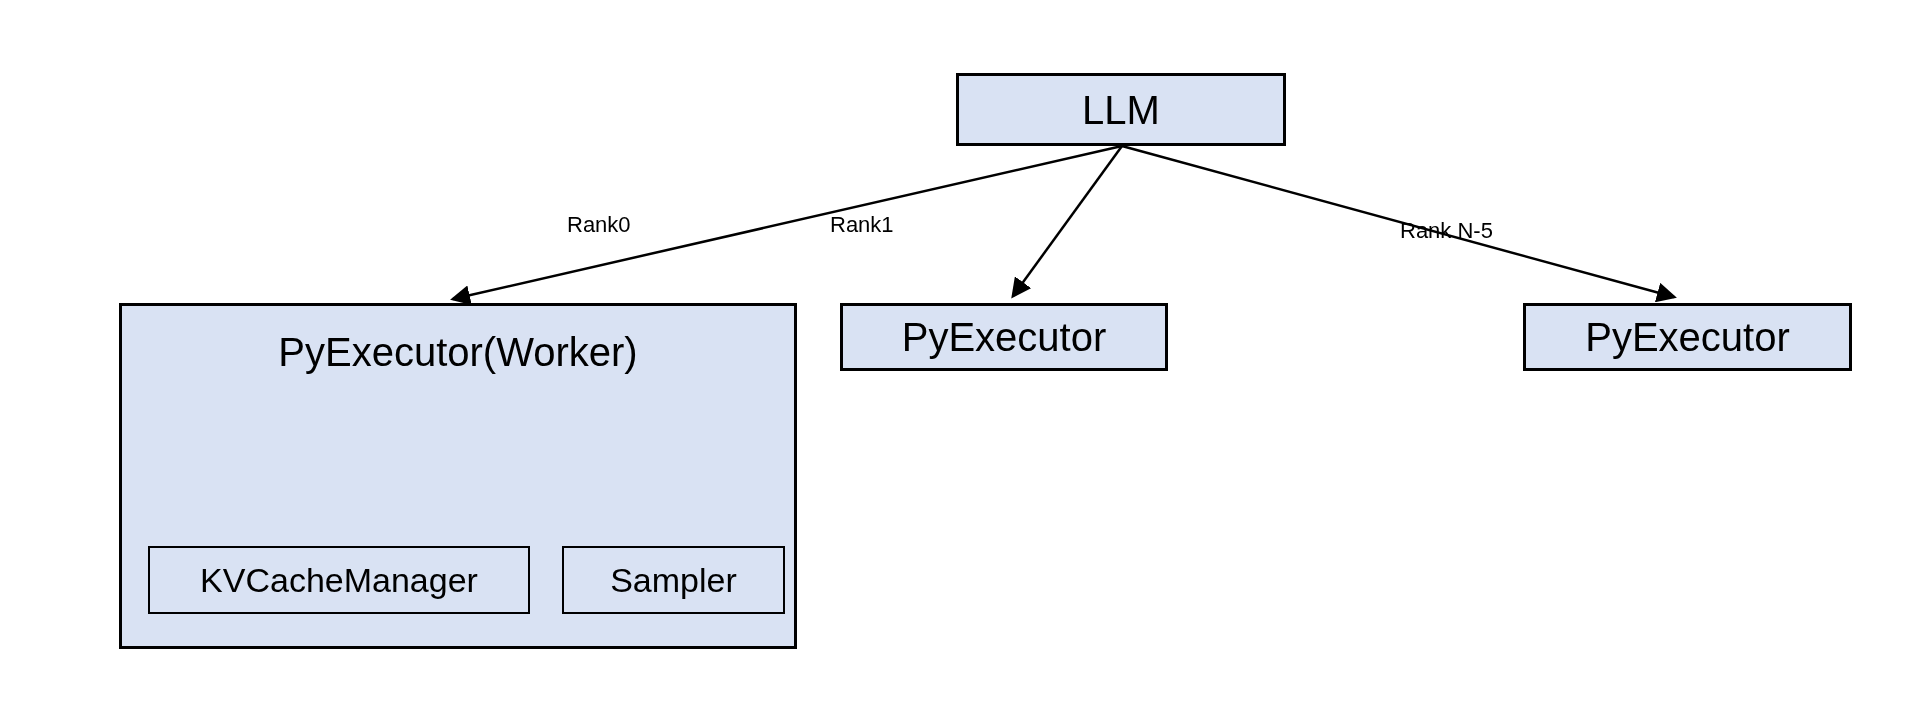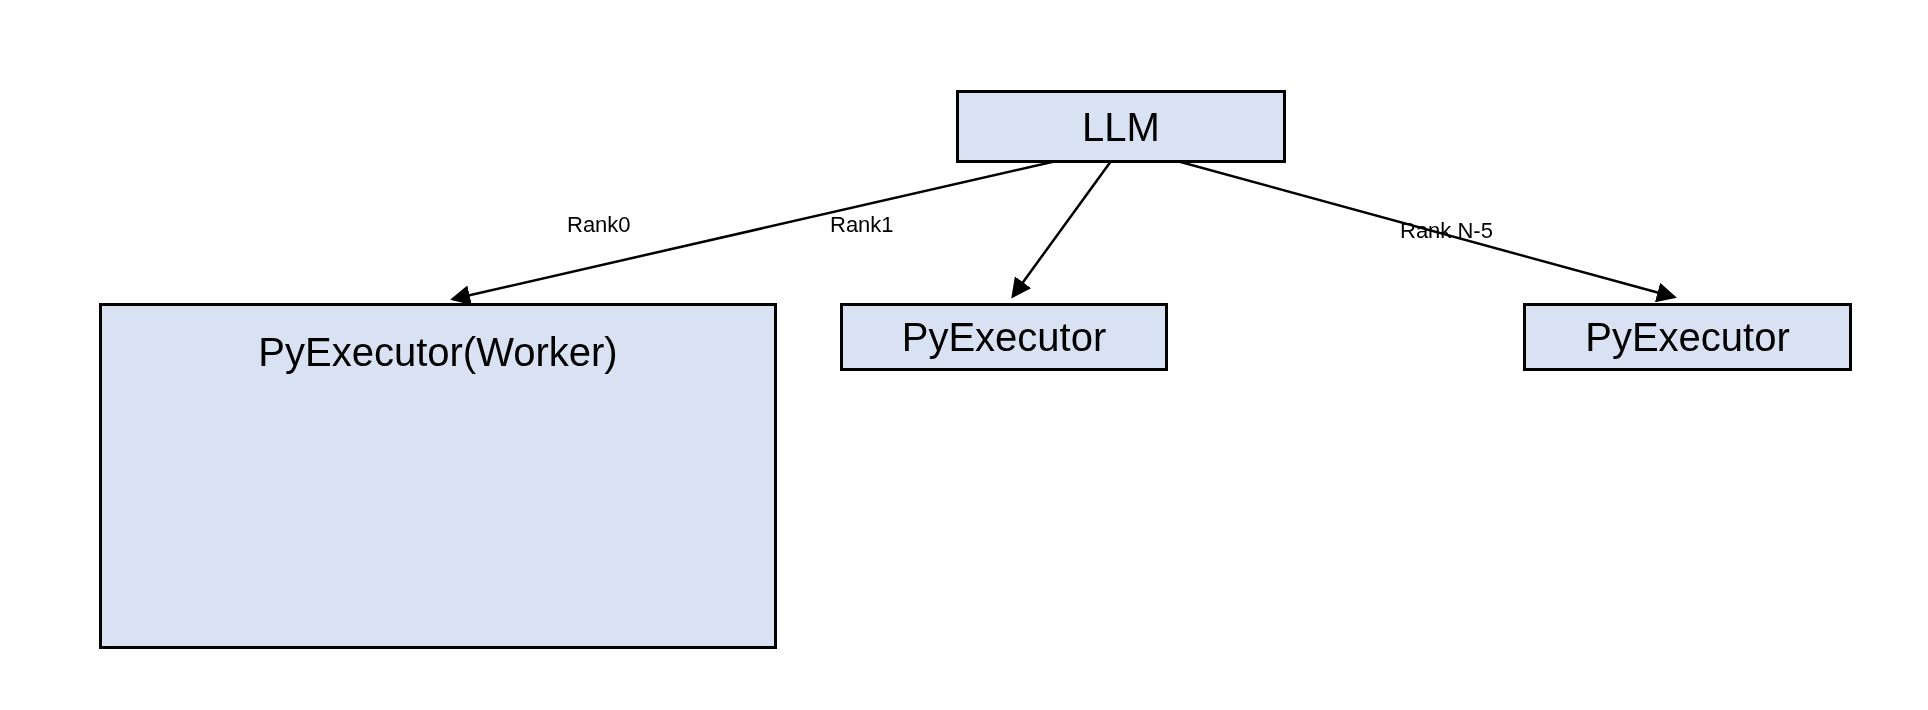--- a/index.html
+++ b/index.html
@@ -15,39 +15,39 @@
   .canvas{position:absolute;inset:0;width:1928px;height:710px;}
   .arrows-layer{position:absolute;left:0;top:0;width:1928px;height:710px;pointer-events:none;}
   .box{
     position:absolute;
     background:var(--box-fill);
     border:3px solid var(--box-border);
     display:flex;align-items:center;justify-content:center;
     text-align:center;
   }
   .node-label{font-size:40px;line-height:1;}
-  .worker-box{display:block;}
+  .worker-box{display:block;margin-left:20px;}
   .worker-title{
     position:absolute;left:0;top:22px;width:100%;
     text-align:center;font-size:40px;line-height:1.2;
   }
   .inner-box{
     position:absolute;
     background:var(--box-fill);
     border:2.5px solid var(--box-border);
     display:flex;align-items:center;justify-content:center;
     font-size:34px;line-height:1;
   }
   .edge-label{
     position:absolute;
     font-size:22px;line-height:1.2;
     white-space:nowrap;
   }
   
-  #node-llm{left:956px;top:90px;width:330px;height:73px;}
+  #node-llm{left:956px;top:73px;width:330px;height:73px;}
   #node-worker{left:99px;top:303px;width:678px;height:346px;}
   #node-exec-mid{left:840px;top:303px;width:328px;height:68px;}
   #node-exec-right{left:1523px;top:303px;width:329px;height:68px;}
   #inner-scheduler{left:27px;top:132px;width:289px;height:68px;}
   #inner-modelengine{left:350px;top:132px;width:314px;height:68px;}
   #inner-kvcachemanager{left:26px;top:240px;width:382px;height:68px;}
   #inner-sampler{left:440px;top:240px;width:223px;height:68px;}
   #edge-label-0{left:567px;top:212px;}
   #edge-label-1{left:830px;top:212px;}
   #edge-label-2{left:1400px;top:218px;}
@@ -73,20 +73,22 @@
   <div id="node-llm" class="box">
     <span class="node-label">LLM</span>
   </div>
 
   <div id="edge-label-0" class="edge-label">Rank0</div>
   <div id="edge-label-1" class="edge-label">Rank1</div>
   <div id="edge-label-2" class="edge-label">Rank N-5</div>
 
   <div id="node-worker" class="box worker-box">
     <div class="worker-title">PyExecutor(Worker)</div>
+    <div id="inner-kvcachemanager" class="inner-box">KVCacheManager</div>
+    <div id="inner-sampler" class="inner-box">Sampler</div>
   </div>
 
   <div id="node-exec-mid" class="box">
     <span class="node-label">PyExecutor</span>
   </div>
 
   <div id="node-exec-right" class="box">
     <span class="node-label">PyExecutor</span>
   </div>
 

